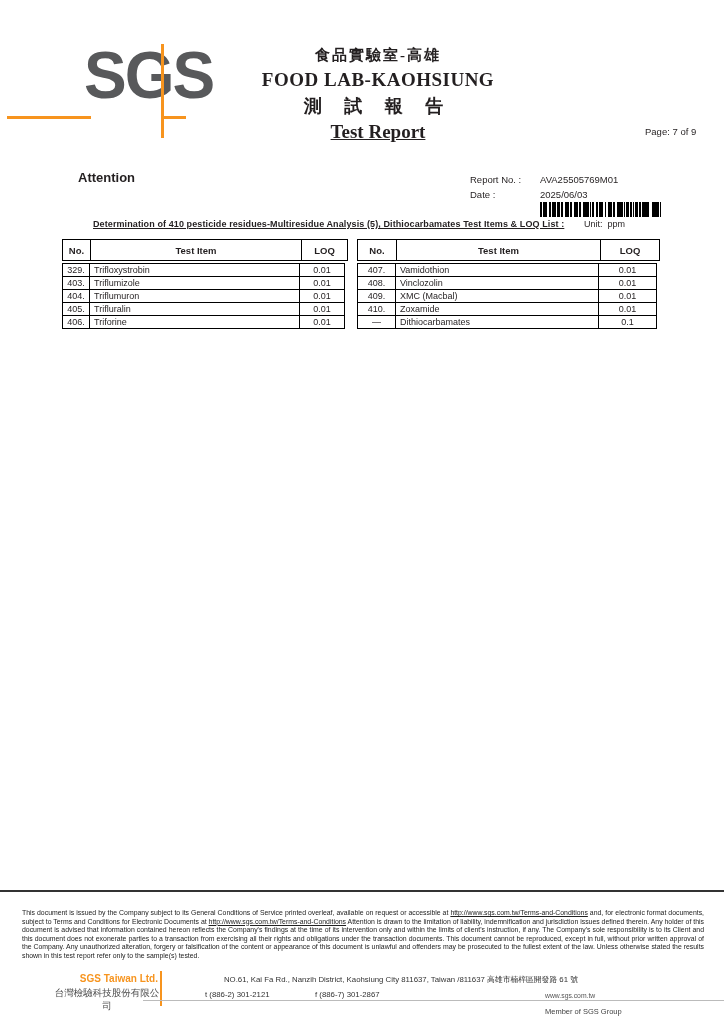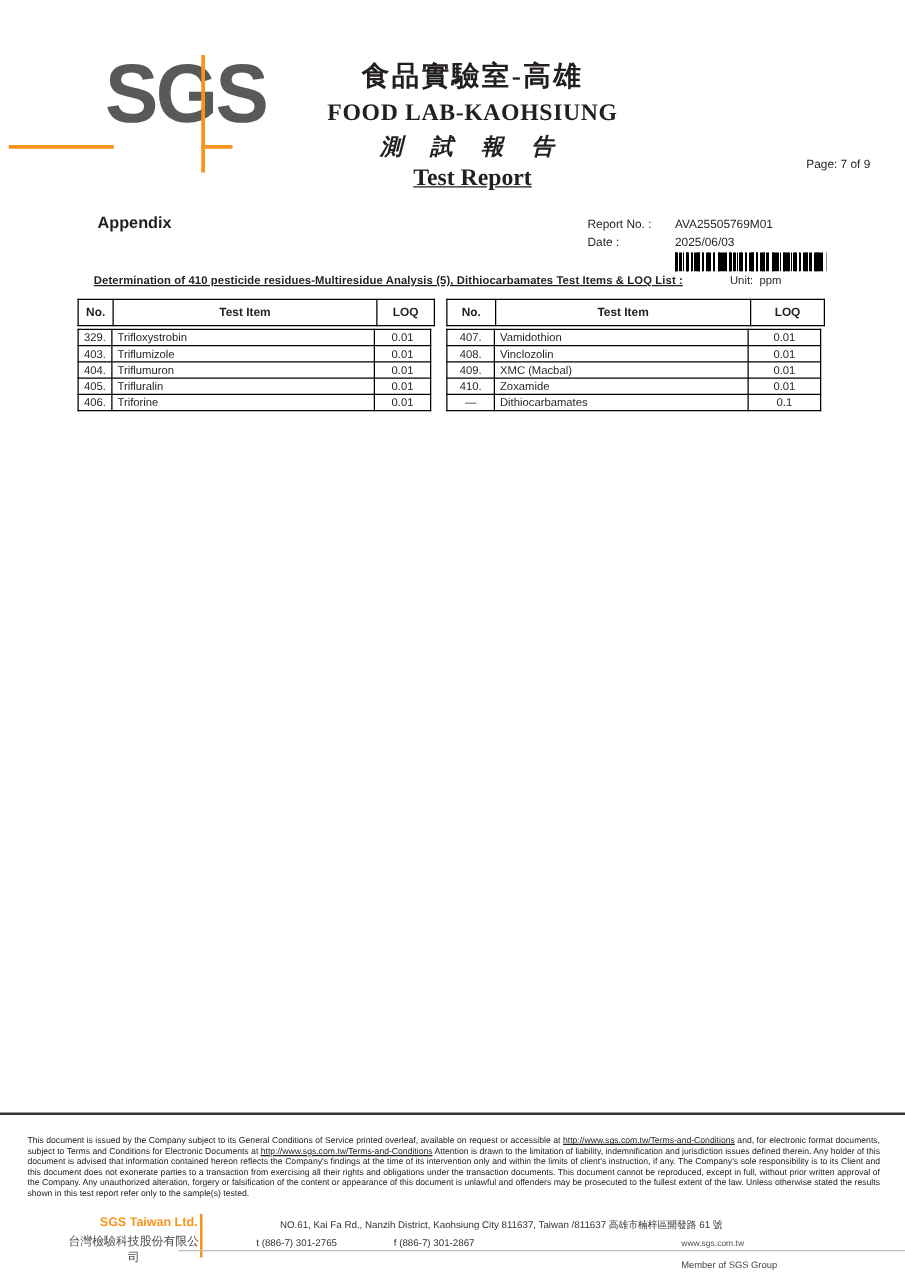--- a/index.html
+++ b/index.html
@@ -11,39 +11,39 @@
   .logo-text{position:absolute;left:76px;top:-6px;font-family:"Liberation Sans",sans-serif;
              font-weight:bold;font-size:64px;letter-spacing:-2px;color:#58595b;
              transform:scaleY(1.04);}
   .logo-vline{position:absolute;left:153px;top:0px;width:3px;height:94px;background:#f7941e;}
   .logo-hline{position:absolute;left:-1px;top:72px;width:84px;height:3px;background:#f7941e;}
   .logo-hline2{position:absolute;left:156px;top:72px;width:22px;height:3px;background:#f7941e;}
 
   
   .head-center{position:absolute;left:198px;top:46px;width:360px;text-align:center;
                font-family:"Liberation Serif",serif;font-weight:bold;color:#231f20;}
-  .head-zh1{font-size:22px;letter-spacing:2px;}
+  .head-zh1{font-size:15px;letter-spacing:2px;}
   .head-en1{font-size:19px;margin-top:4px;letter-spacing:.5px;}
-  .head-zh2{font-size:18px;letter-spacing:9px;margin-top:3px;font-style:italic;}
+  .head-zh2{font-size:18px;letter-spacing:9px;margin-top:3px;}
   .head-en2{font-size:19px;margin-top:3px;text-decoration:underline;}
   .page-label{position:absolute;left:645px;top:126px;font-size:9.5px;color:#231f20;}
 
   
   .appendix{position:absolute;left:78px;top:170px;font-size:13px;font-weight:bold;}
   .rinfo{position:absolute;left:470px;top:172px;font-size:9.5px;line-height:15px;}
   .rinfo .row{display:flex;}
   .rinfo .lbl{width:70px;}
   .barcode{position:absolute;left:540px;top:202px;width:121px;height:15px;
            background-image:
              repeating-linear-gradient(90deg,#000 0 1.6px,transparent 1.6px 4.3px),
              repeating-linear-gradient(90deg,#000 0 1px,transparent 1px 3.1px),
              repeating-linear-gradient(90deg,#000 0 2.2px,transparent 2.2px 8.7px);}
 
   
-  .tbl-title{position:absolute;left:75px;top:219px;font-size:9px;font-weight:bold;
+  .tbl-title{position:absolute;left:93px;top:219px;font-size:9px;font-weight:bold;
              text-decoration:underline;letter-spacing:.1px;}
   .unit-label{position:absolute;left:584px;top:219px;font-size:9px;white-space:pre;}
   .loq-table{position:absolute;}
   .loq-table table{border-collapse:collapse;table-layout:fixed;}
   .loq-table table.hdr{margin-bottom:2px;}
   .loq-table td,.loq-table th{border:1px solid #000;padding:0;font-size:9px;
         overflow:hidden;white-space:nowrap;}
   .loq-table table{border:1.5px solid #000;}
   .loq-table th{font-weight:bold;text-align:center;height:20px;font-size:9.5px;}
   .loq-table td{height:12px;}
@@ -83,21 +83,21 @@
   </div>
 
   <div class="head-center">
     <div class="head-zh1">食品實驗室-高雄</div>
     <div class="head-en1">FOOD LAB-KAOHSIUNG</div>
     <div class="head-zh2">測 試 報 告</div>
     <div class="head-en2">Test Report</div>
   </div>
   <div class="page-label">Page: 7 of 9</div>
 
-  <div class="appendix">Appendix</div>
+  <div class="appendix">Attention</div>
   <div class="rinfo">
     <div class="row">
       <span class="lbl">Report No. :</span>
       <span>AVA25505769M01</span>
     </div>
     <div class="row">
       <span class="lbl">Date :</span>
       <span>2025/06/03</span>
     </div>
   </div>
@@ -200,19 +200,19 @@
 
   <div class="foot-rule"></div>
   <div class="disclaimer">
     <span>This document is issued by the Company subject to its General Conditions of Service printed overleaf, available on request or accessible at </span><span class="lnk">http://www.sgs.com.tw/Terms-and-Conditions</span><span> and, for electronic format documents, subject to Terms and Conditions for Electronic Documents at </span><span class="lnk">http://www.sgs.com.tw/Terms-and-Conditions</span><span> Attention is drawn to the limitation of liability, indemnification and jurisdiction issues defined therein. Any holder of this document is advised that information contained hereon reflects the Company's findings at the time of its intervention only and within the limits of client's instruction, if any. The Company's sole responsibility is to its Client and this document does not exonerate parties to a transaction from exercising all their rights and obligations under the transaction documents. This document cannot be reproduced, except in full, without prior written approval of the Company. Any unauthorized alteration, forgery or falsification of the content or appearance of this document is unlawful and offenders may be prosecuted to the fullest extent of the law. Unless otherwise stated the results shown in this test report refer only to the sample(s) tested.</span>
   </div>
 
   <div class="f-company-en">SGS Taiwan Ltd.</div>
   <div class="f-company-zh">台灣檢驗科技股份有限公司</div>
   <div class="f-vline"></div>
   <div class="f-addr">NO.61, Kai Fa Rd., Nanzih District, Kaohsiung City 811637, Taiwan /811637 高雄市楠梓區開發路 61 號</div>
-  <div class="f-tel">t (886-7) 301-2765</div>
+  <div class="f-tel">t (886-2) 301-2121</div>
   <div class="f-fax">f (886-7) 301-2867</div>
   <div class="f-hline"></div>
   <div class="f-web">www.sgs.com.tw</div>
   <div class="f-member">Member of SGS Group</div>
 
 </div>
 
 </body></html>

